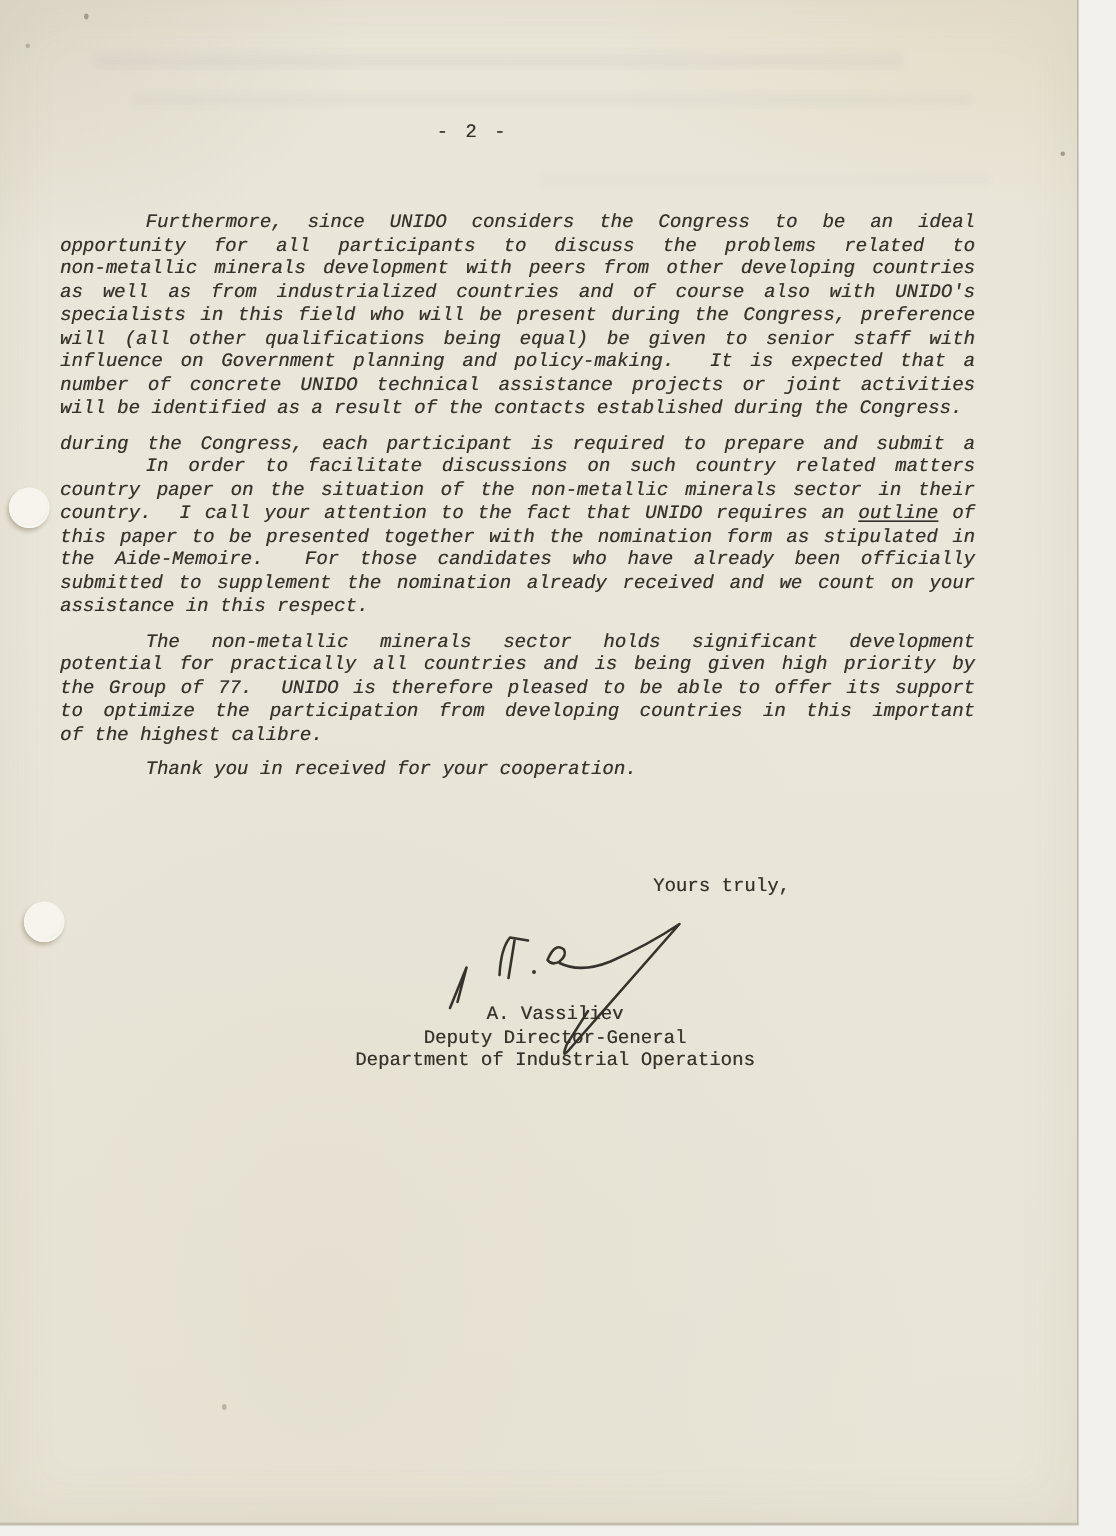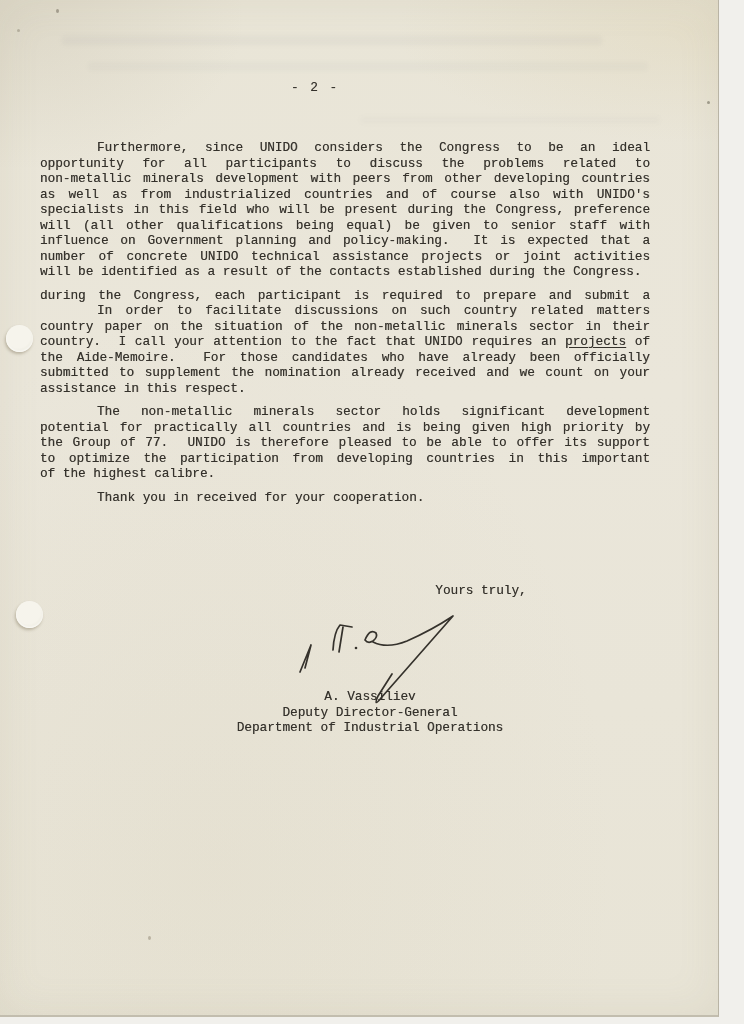--- a/index.html
+++ b/index.html
@@ -62,31 +62,30 @@
     left: 270px; top: 80px;
     width: 90px;
     text-align: center;
     letter-spacing: 2px;
   }
   .letter-body {
     position: absolute;
     left: 40px; top: 140px;
     width: 610px;
   }
-  .para { margin-bottom: 8px; }
+  .para { margin-bottom: 8px; font-style: italic; }
   .line { text-align: justify; text-align-last: justify; }
   .line.lastline { text-align-last: left; }
   .line.first { text-indent: 57px; }
   .u { text-decoration: underline; text-underline-offset: 2px; }
   .sig-block {
     position: absolute;
     left: 225px; top: 668px;
     width: 290px;
     text-align: center;
-    margin-top: 21px;
   }
   .signature-svg {
     position: absolute;
     left: 285px; top: 600px;
     width: 180px; height: 115px;
     pointer-events: none;
   }
 </style>
 </head>
 <body>
@@ -117,21 +116,22 @@
         <div class="line">specialists in this field who will be present during the Congress, preference</div>
         <div class="line">will (all other qualifications being equal) be given to senior staff with</div>
         <div class="line">influence on Government planning and policy-making.&nbsp; It is expected that a</div>
         <div class="line">number of concrete UNIDO technical assistance projects or joint activities</div>
         <div class="line lastline">will be identified as a result of the contacts established during the Congress.</div>
       </div>
       <div class="para">
         <div class="line">during the Congress, each participant is required to prepare and submit a</div>
         <div class="line first">In order to facilitate discussions on such country related matters</div>
         <div class="line">country paper on the situation of the non-metallic minerals sector in their</div>
-        <div class="line"><span>country.&nbsp; I call your attention to the fact that UNIDO requires an </span><span class="u">projects</span><span> of</span></div>
+        <div class="line"><span>country.&nbsp; I call your attention to the fact that UNIDO requires an </span><span class="u">outline</span><span> of</span></div>
+        <div class="line">this paper to be presented together with the nomination form as stipulated in</div>
         <div class="line">the Aide-Memoire.&nbsp; For those candidates who have already been officially</div>
         <div class="line">submitted to supplement the nomination already received and we count on your</div>
         <div class="line lastline">assistance in this respect.</div>
       </div>
       <div class="para">
         <div class="line first">The non-metallic minerals sector holds significant development</div>
         <div class="line">potential for practically all countries and is being given high priority by</div>
         <div class="line">the Group of 77.&nbsp; UNIDO is therefore pleased to be able to offer its support</div>
         <div class="line">to optimize the participation from developing countries in this important</div>
         <div class="line lastline">of the highest calibre.</div>

